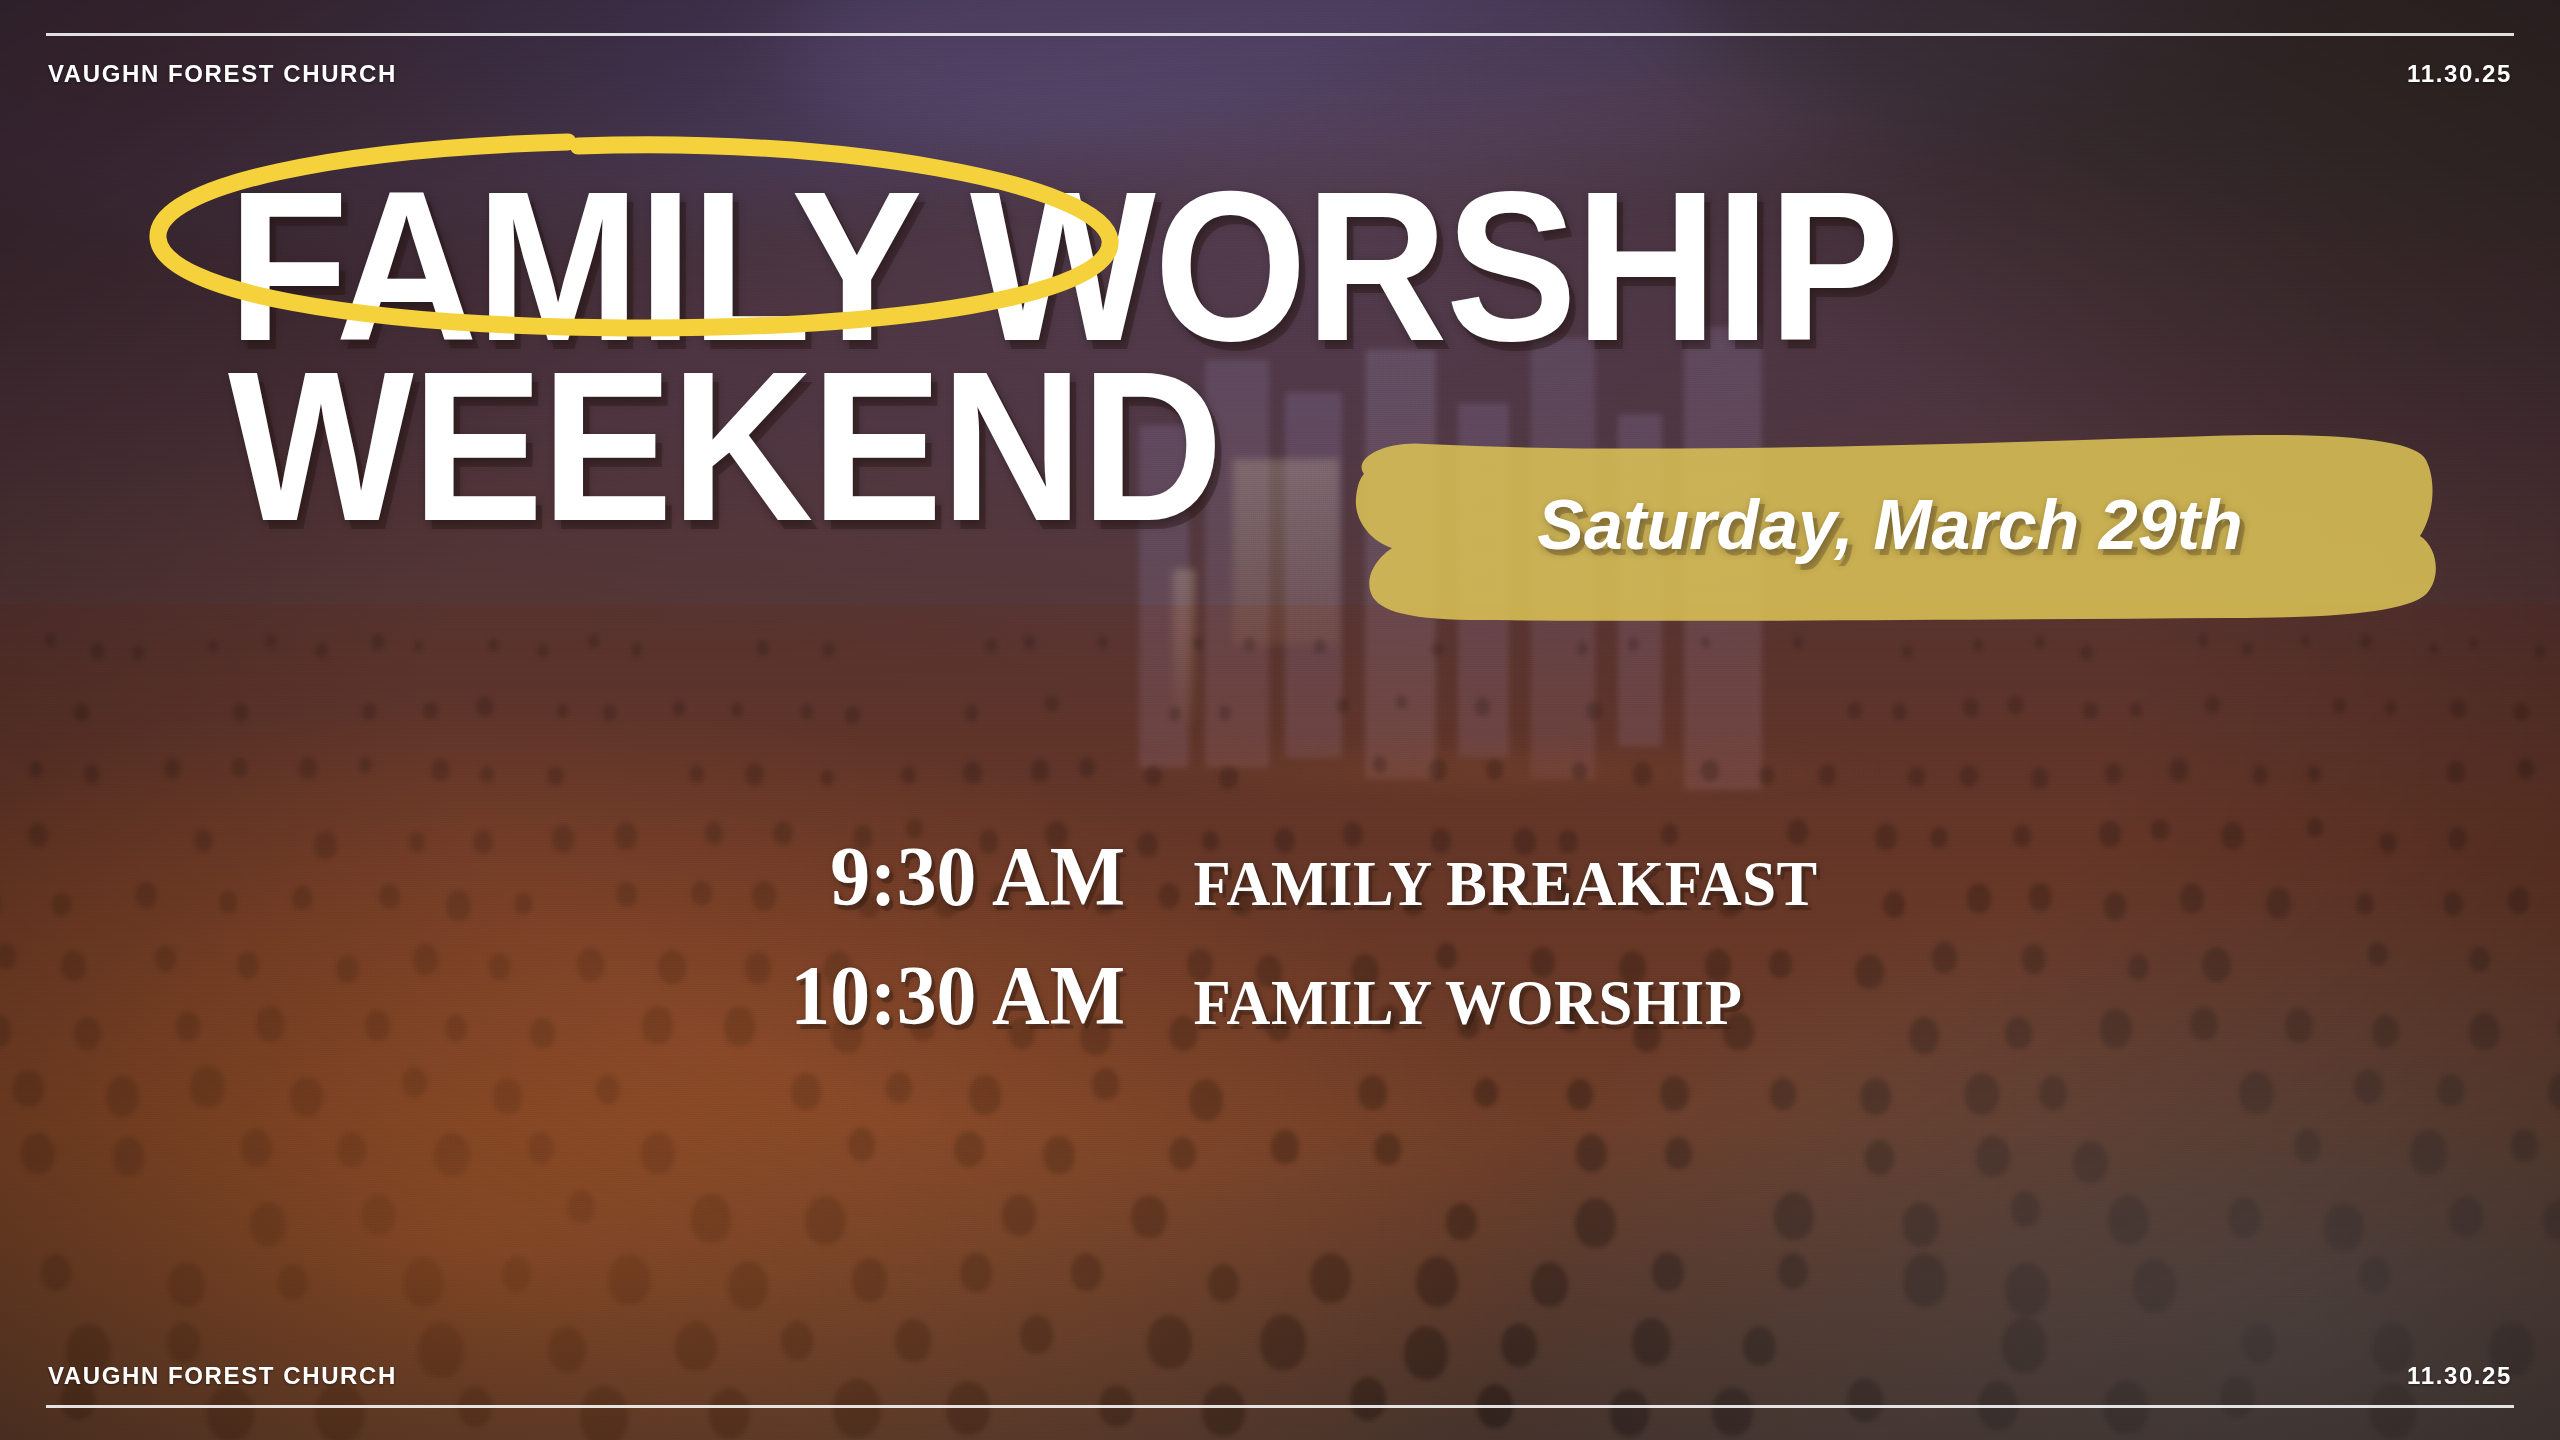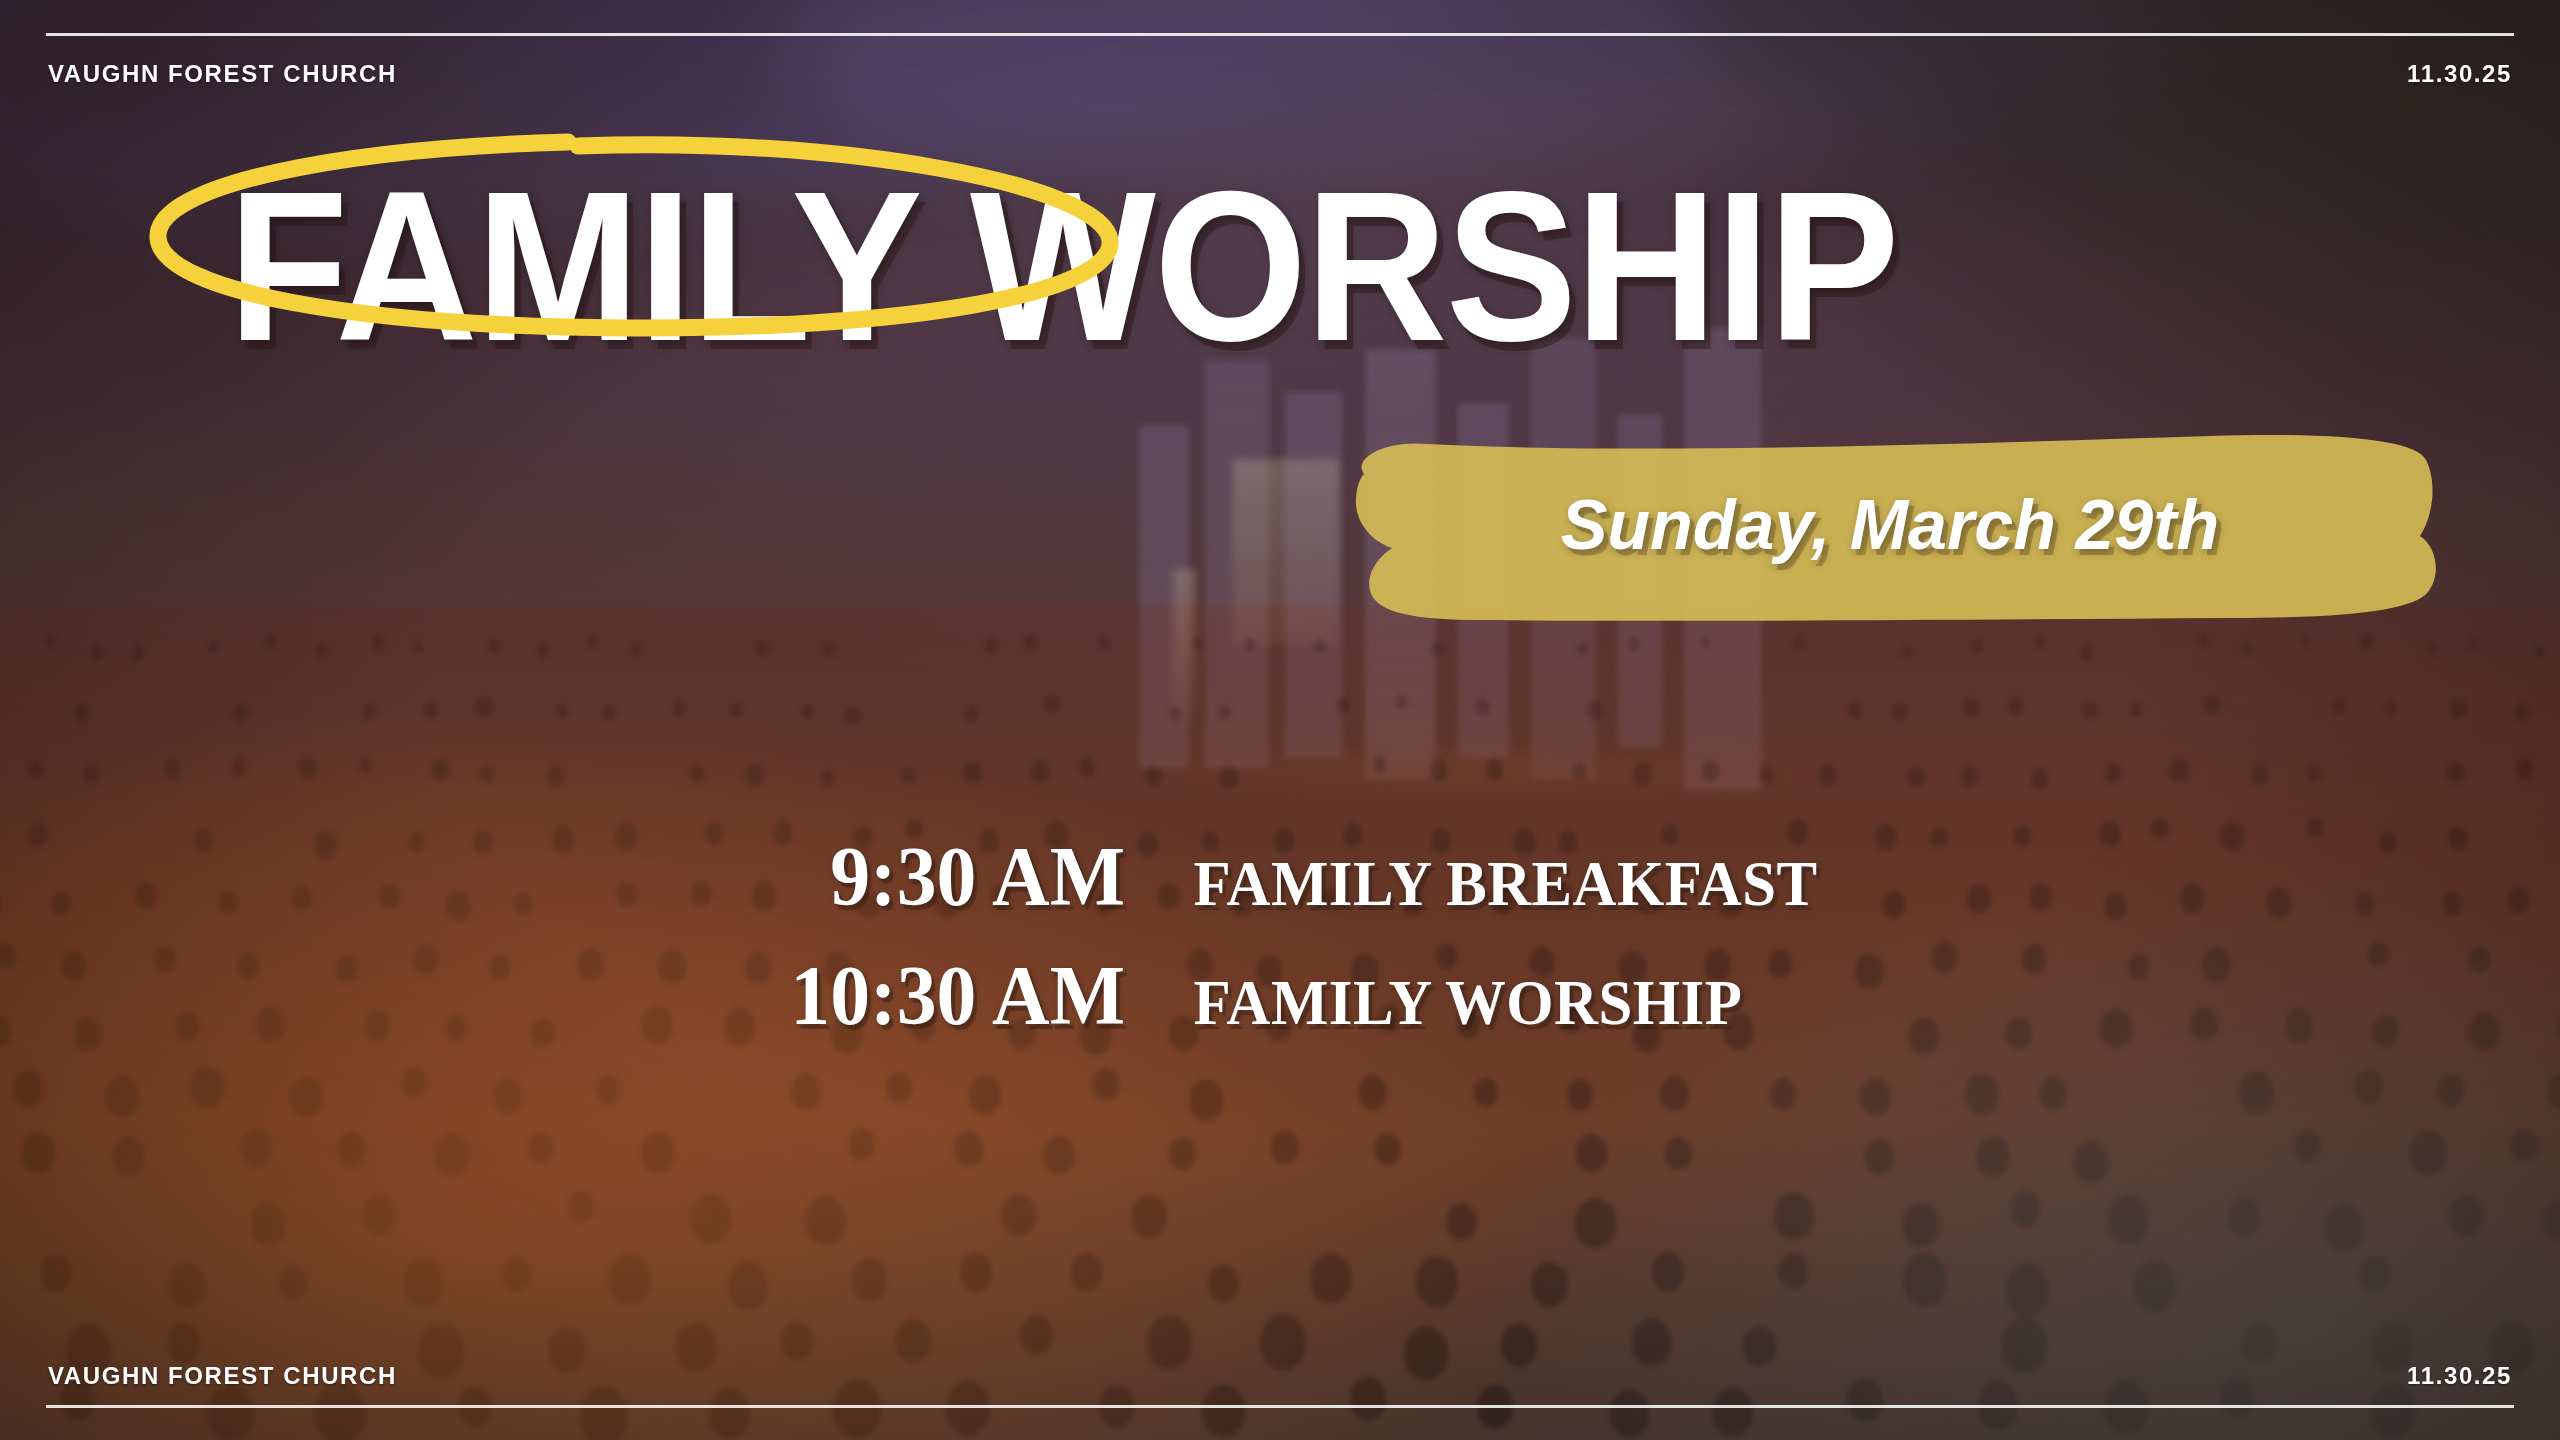--- a/index.html
+++ b/index.html
@@ -589,20 +589,23 @@
   <div class="content">
 
     <div class="rule top"></div>
     <div class="meta h-left">VAUGHN FOREST CHURCH</div>
     <div class="meta h-right">11.30.25</div>
 
     <div class="headline">
       <div class="hl-row r1">
         <div class="hl">FAMILY WORSHIP</div>
       </div>
+      <div class="hl-row r2">
+        <div class="hl">WEEKEND</div>
+      </div>
     </div>
 
     <div class="circle-mark">
       <svg viewBox="0 0 980 200" preserveAspectRatio="none">
         <path d="M 430 14
                  C 690 4, 955 52, 962 108
                  C 968 164, 742 198, 476 196
                  C 210 194, 14 160, 10 106
                  C 6 52, 196 16, 420 10" fill="none" stroke="#f5d13c" stroke-width="17" stroke-linecap="round" stroke-linejoin="round"></path>
       </svg>
@@ -616,21 +619,21 @@
                  C 1010 18, 1086 26, 1096 46
                  C 1108 70, 1102 104, 1090 122
                  C 1106 132, 1112 160, 1098 178
                  C 1084 196, 1020 204, 900 204
                  C 620 206, 330 208, 140 206
                  C 74 205, 44 196, 40 176
                  C 36 158, 50 142, 62 134
                  C 38 126, 24 104, 26 84
                  C 27 72, 30 64, 34 60 Z" fill="#d9c055" fill-opacity="0.88"></path>
       </svg>
-      <div class="brush-label">Sunday, March 29th</div>
+      <div class="brush-label">Saturday, March 29th</div>
     </div>
 
     <div class="schedule">
       <div class="sched-row">
         <div class="sched-time">9:30 AM</div>
         <div class="sched-label">FAMILY BREAKFAST</div>
       </div>
       <div class="sched-row">
         <div class="sched-time">10:30 AM</div>
         <div class="sched-label">FAMILY WORSHIP</div>

